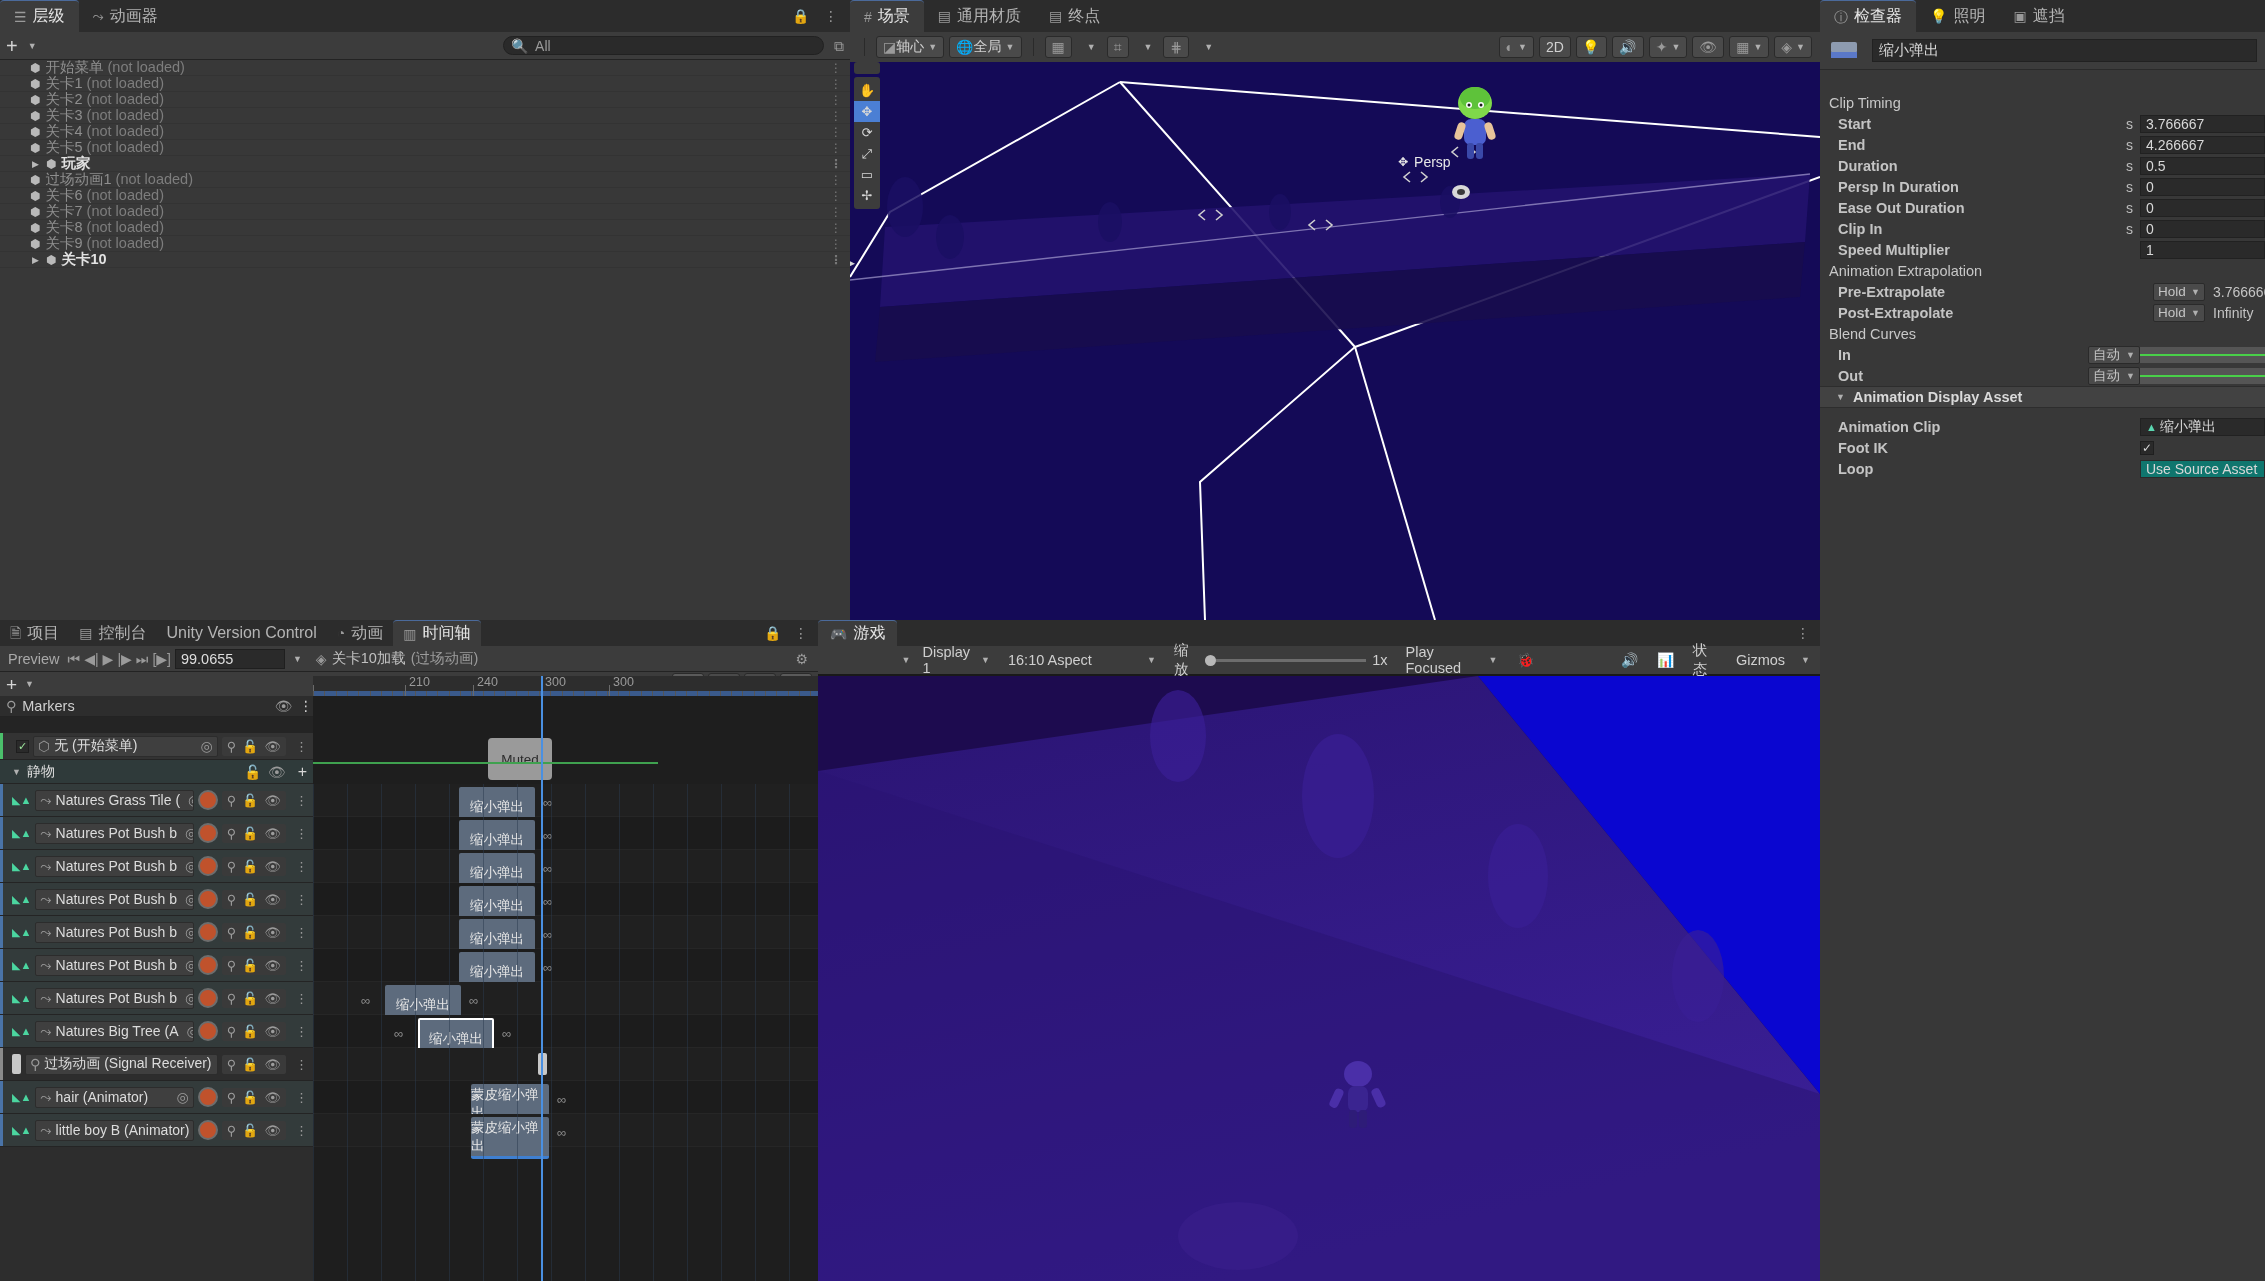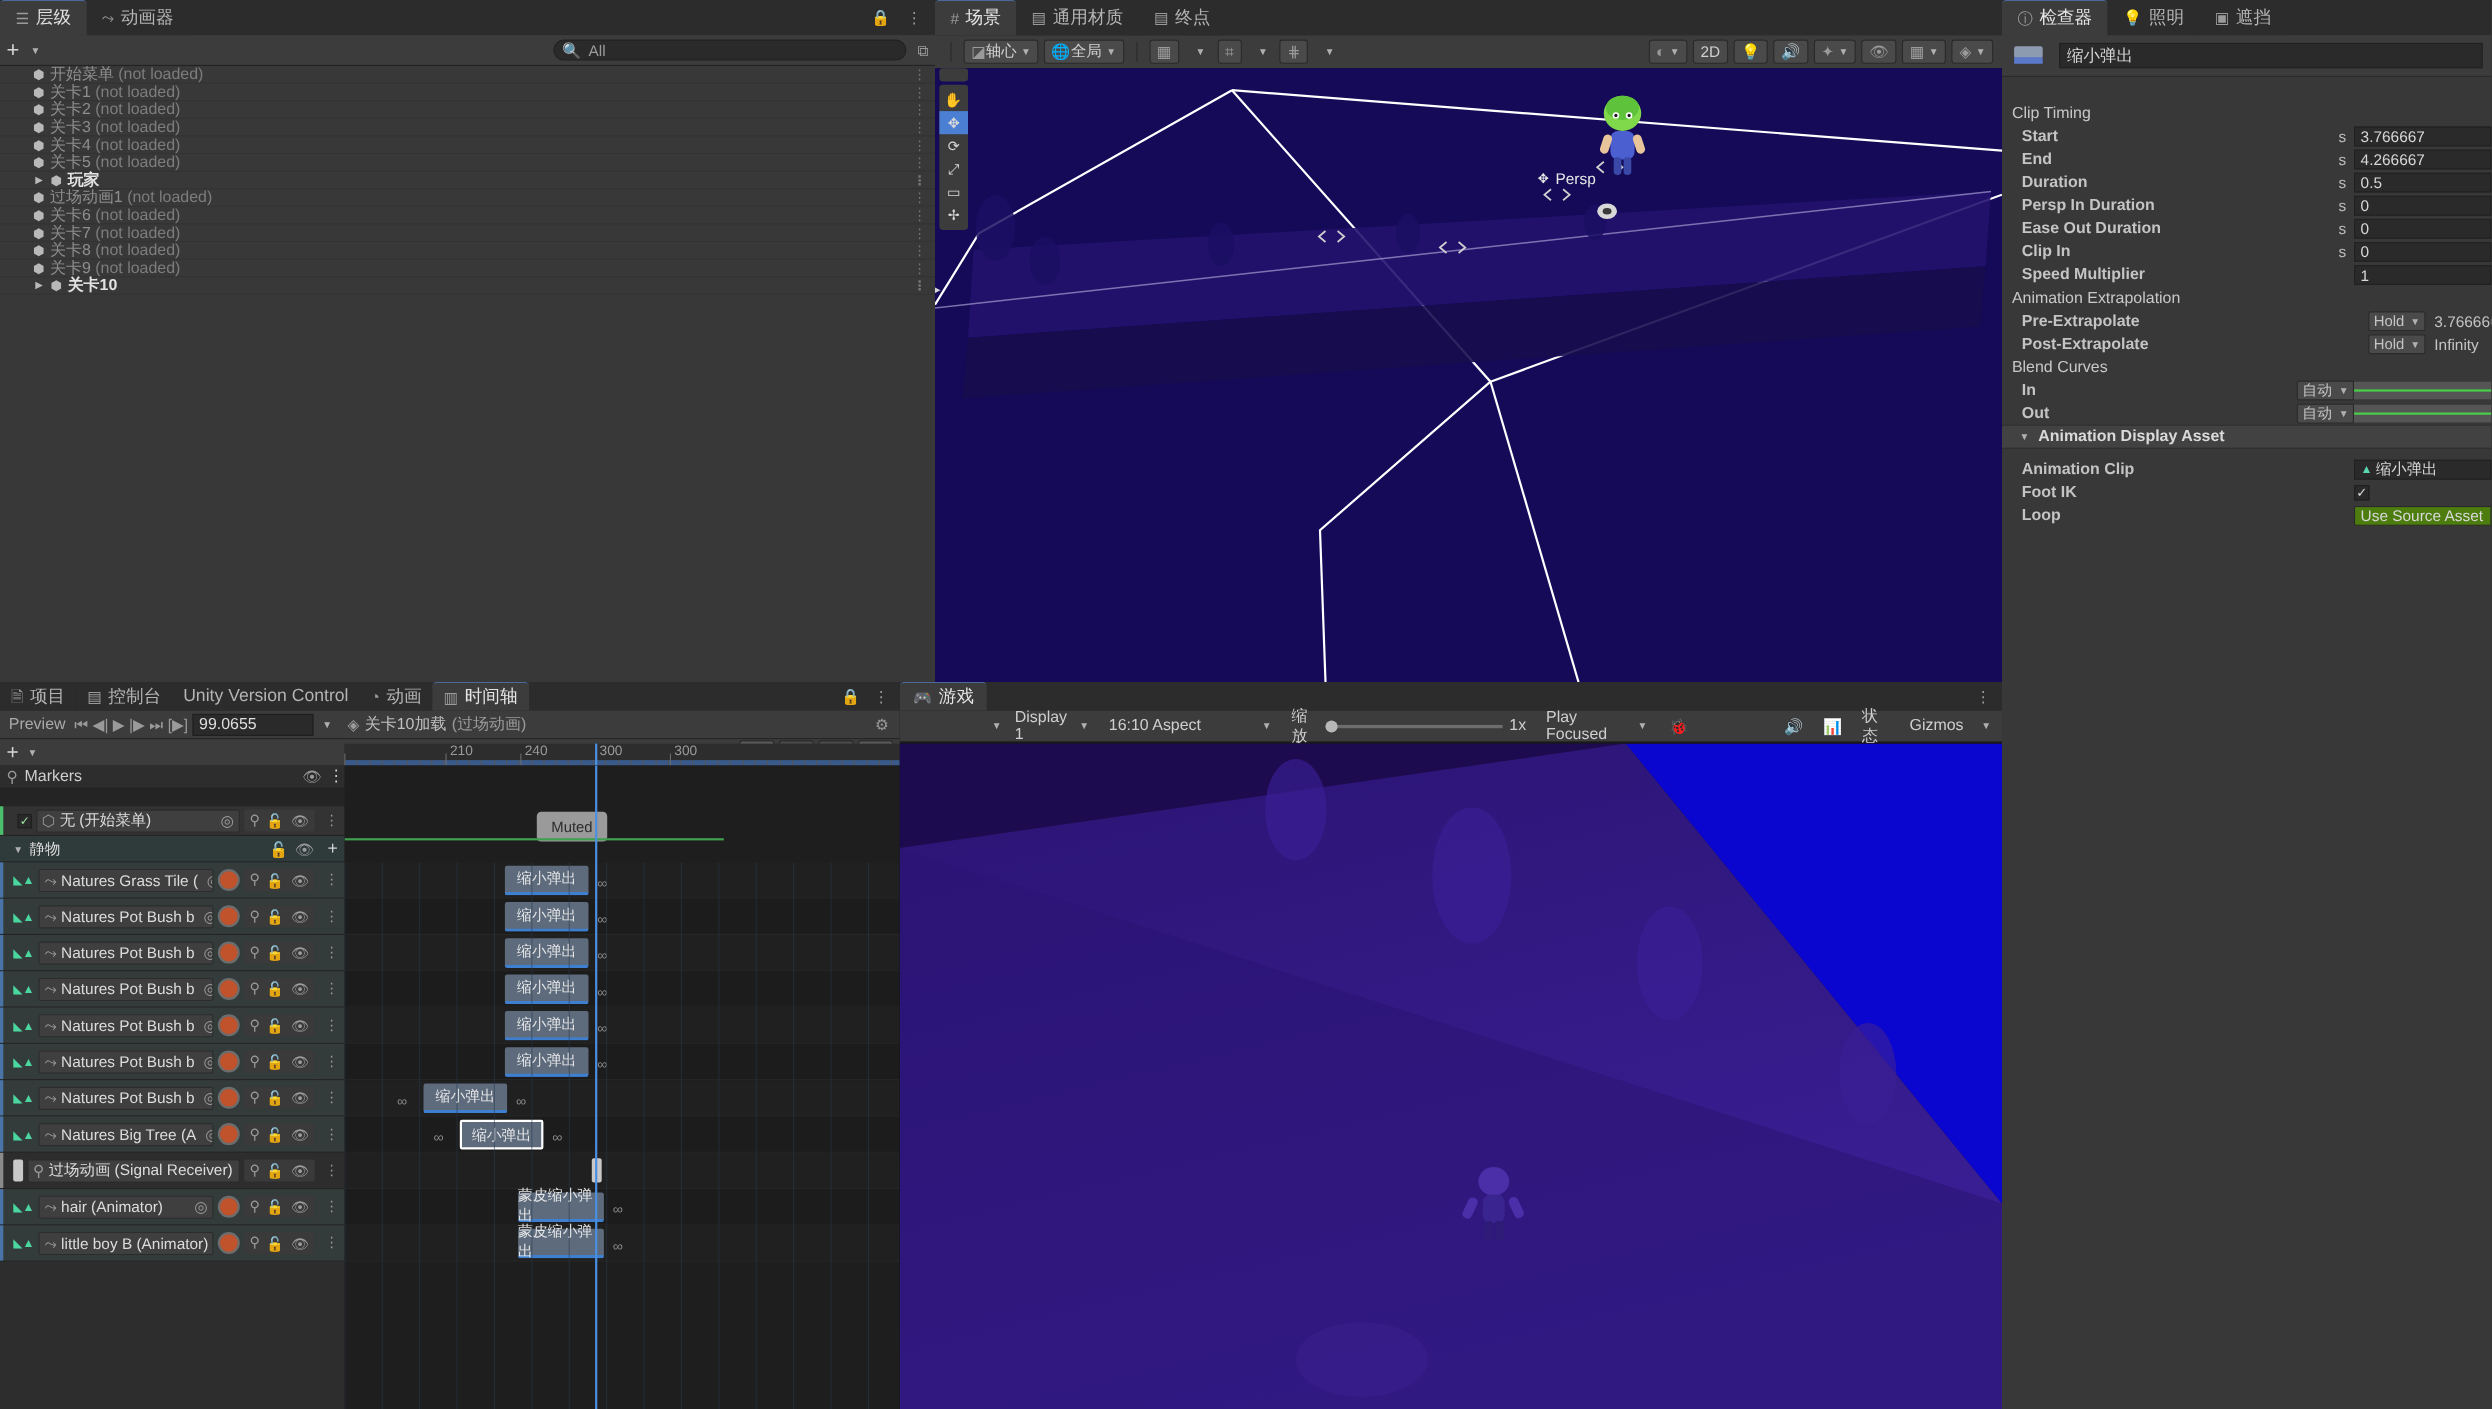--- a/index.html
+++ b/index.html
@@ -86,21 +86,21 @@
   .trk { display:flex; align-items:center; height:33px; gap:4px; padding-left:8px;
          border-bottom:1px solid #242424; position:relative;}
   .trk .accent { position:absolute; left:0; top:0; bottom:0; width:3px; }
   .trk .nfield { flex:1; height:21px; background:#3f3f3f; border:1px solid #2c2c2c; border-radius:2px;
                  display:flex; align-items:center; gap:4px; padding:0 4px; font-size:14px; color:#dcdcdc;
                  overflow:hidden; white-space:nowrap; }
   .trk .rec { width:20px; height:20px; border-radius:50%; background:#c0522c; border:2px solid #6d6d6d;}
   .trk .locks { display:flex; align-items:center; gap:6px; background:#3a3a3a; border-radius:2px;
                 padding:2px 5px; color:#9c9c9c; font-size:13px;}
   .trk .kebab { color:#9a9a9a; font-size:13px; padding:0 5px;}
-  .clip { position:absolute; height:27px; background:#5d6b7d; border-radius:2px;
+  .clip { position:absolute; height:42px; background:#5d6b7d; border-radius:2px;
           display:flex; align-items:center; justify-content:center;
           font-size:13.5px; color:#e6e6e6; border-bottom:3px solid #3f7fd0;}
   .clip.sel { border:2px solid #ffffff; }
   .inf { position:absolute; font-size:13px; color:#8d8d8d; }
   .playhead { position:absolute; top:0; bottom:0; width:2px; background:#4a90e2; }
 
   
   #game { left:818px; top:620px; width:1002px; height:661px; background:#191919; }
   #game-tool { display:flex; align-items:center; height:28px; background:#3c3c3c; padding:0 4px; gap:6px;
                font-size:14.5px;}
@@ -474,21 +474,21 @@
         </div>
         <div class="irow">
           <span class="lbl">Foot IK</span>
           <span class="spacer"></span>
           <div class="chk">✓</div>
           <span style="width:111px"></span>
         </div>
         <div class="irow">
           <span class="lbl">Loop</span>
           <span class="spacer"></span>
-          <div class="ifield" style="background:#4d7c0f;border-color:#2a2a2a">Use Source Asset</div>
+          <div class="ifield" style="background:#0f766e;border-color:#2a2a2a">Use Source Asset</div>
         </div>
       </div>
   </div>
 
   <div class="panel" id="timeline">
     <div class="tabbar" style="height:26px">
       <div class="tab" style="height:26px;padding:0 10px">
         <span class="ico">🗎</span>
         <span>项目</span>
         </div>

